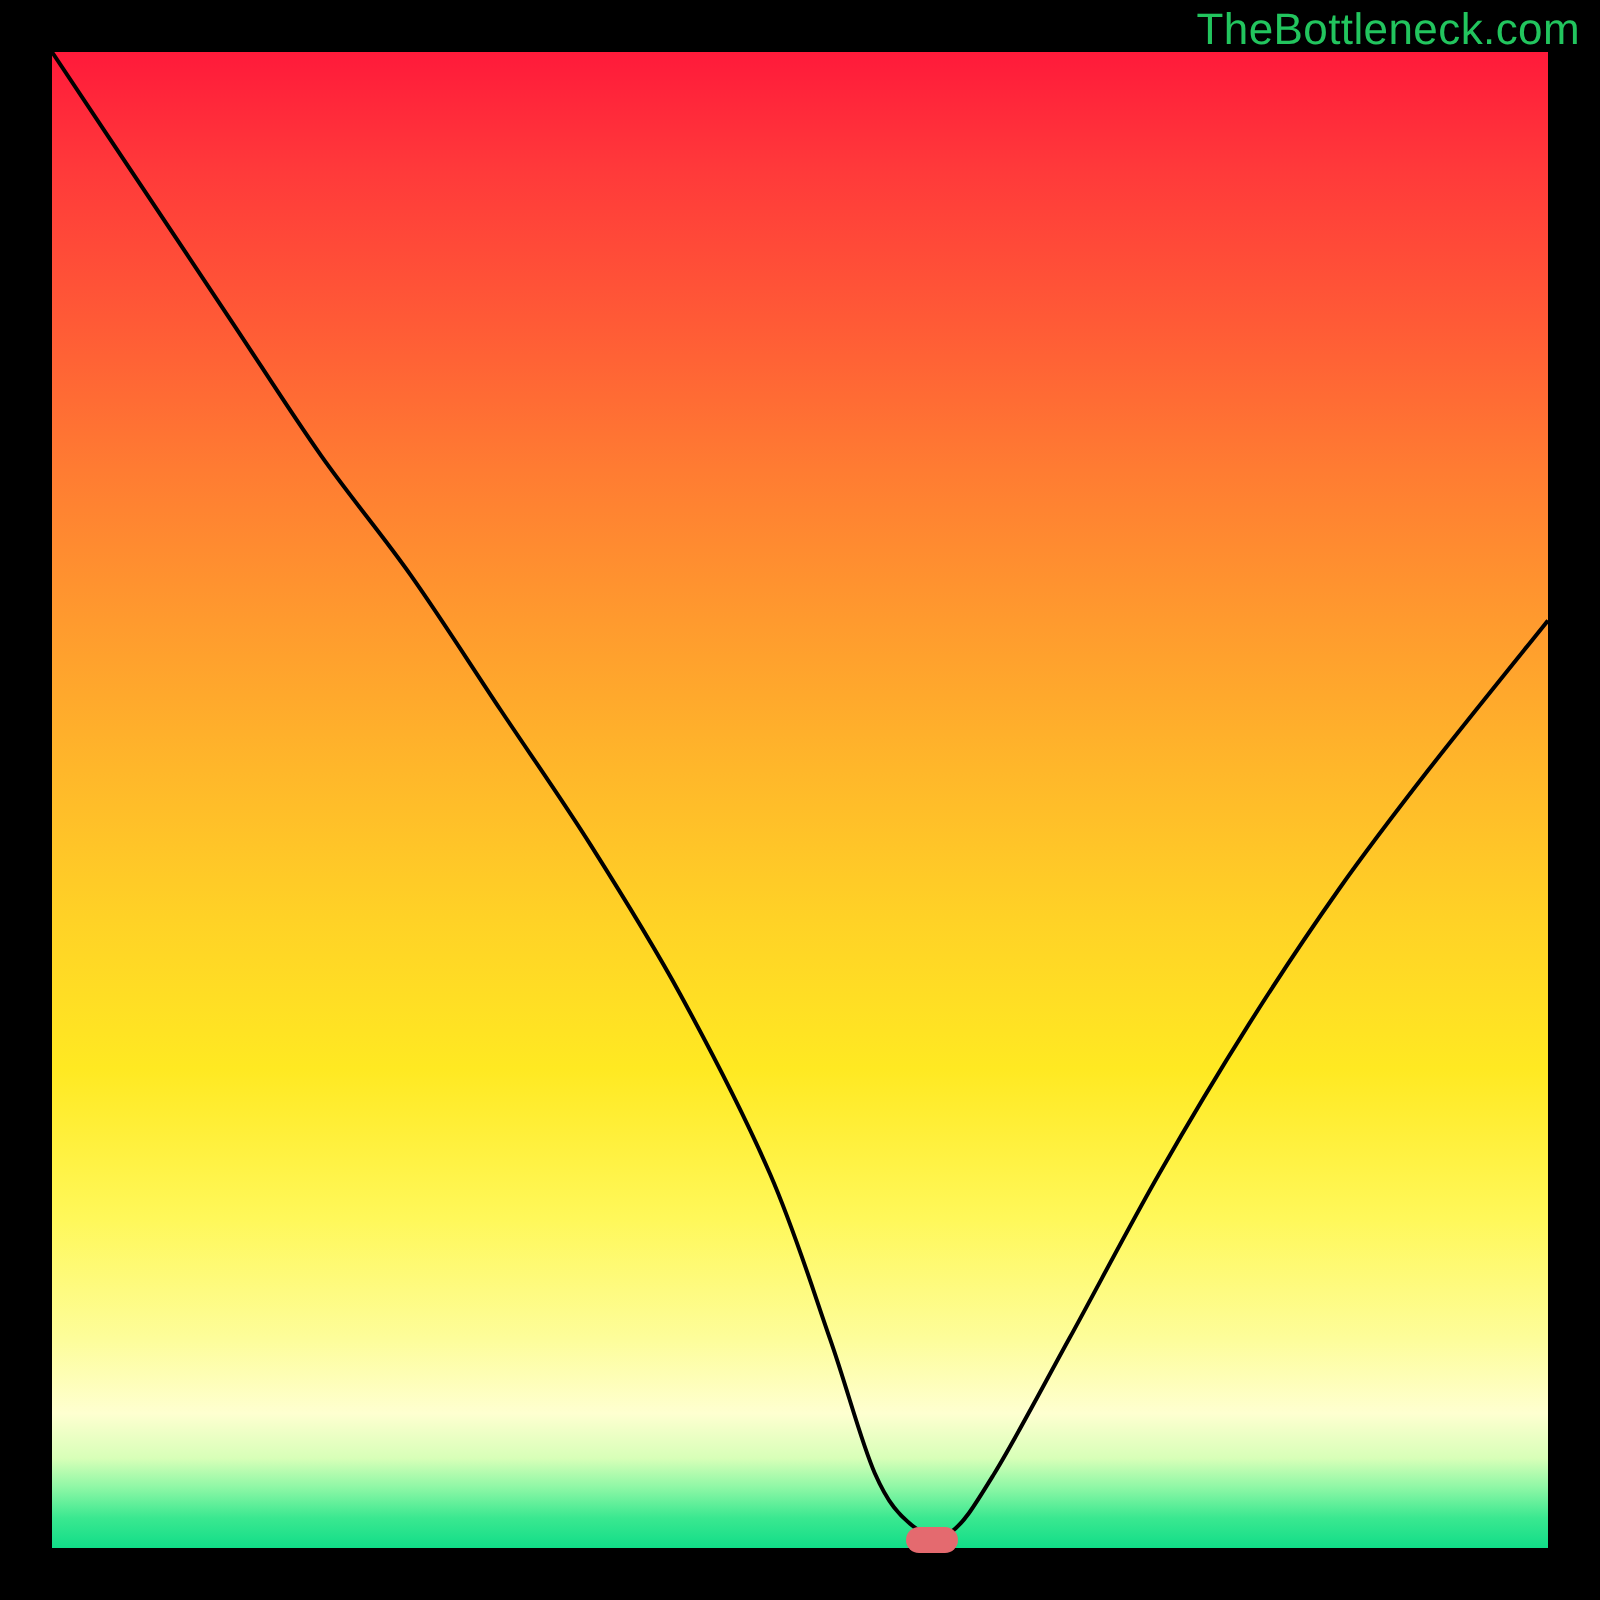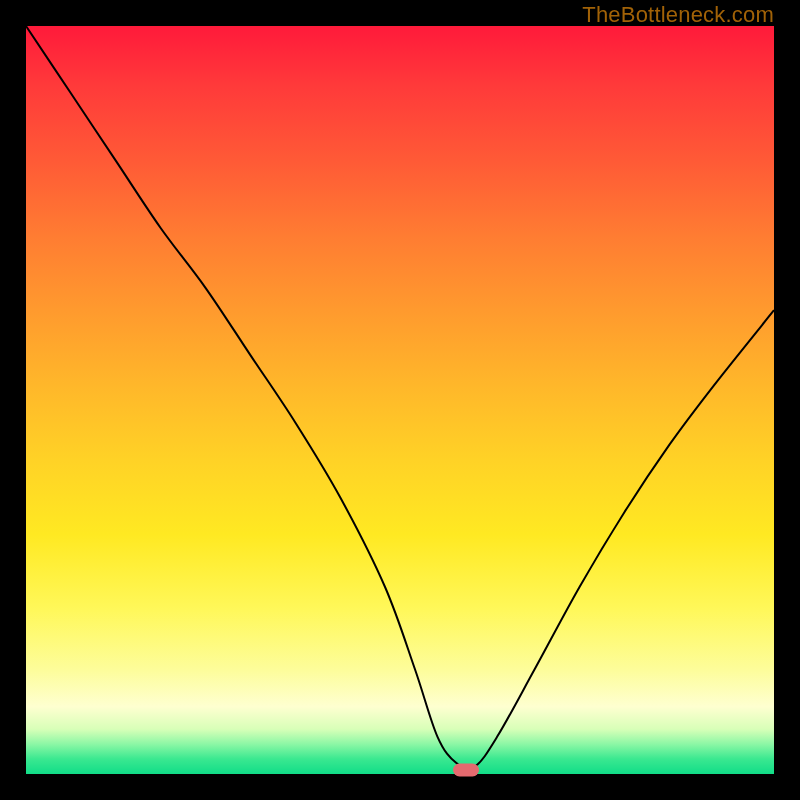--- a/index.html
+++ b/index.html
@@ -13,22 +13,22 @@
   }
   .frame {
     position: relative;
     width: 800px;
     height: 800px;
     background: #000;
   }
   .watermark {
     position: absolute;
     top: 2px;
-    right: 26px;
-    color: #a16207;
+    right: 10px;
+    color: #22c55e;
     font-size: 22px;
     font-weight: 500;
     z-index: 10;
     letter-spacing: 0.2px;
   }
   .plot-area {
     position: absolute;
     left: 26px;
     top: 26px;
     width: 748px;

